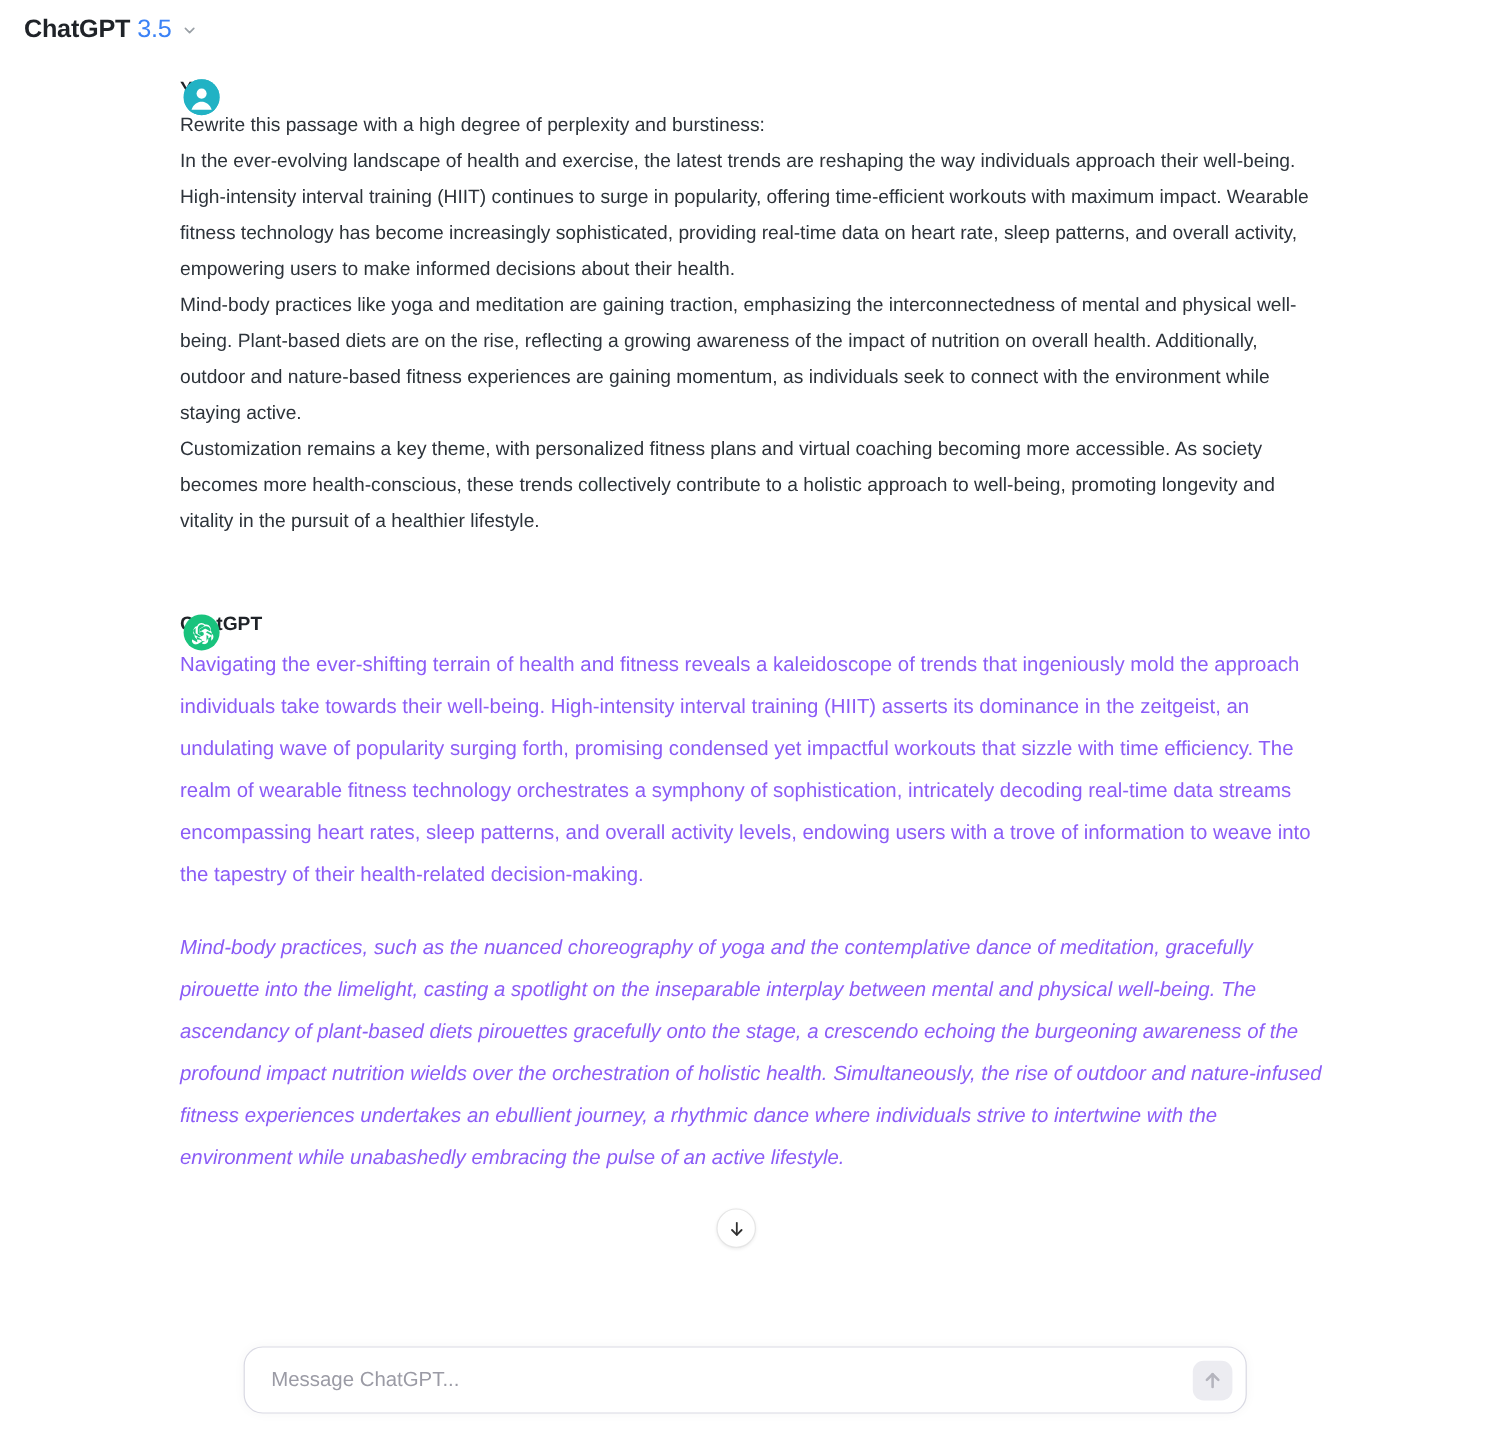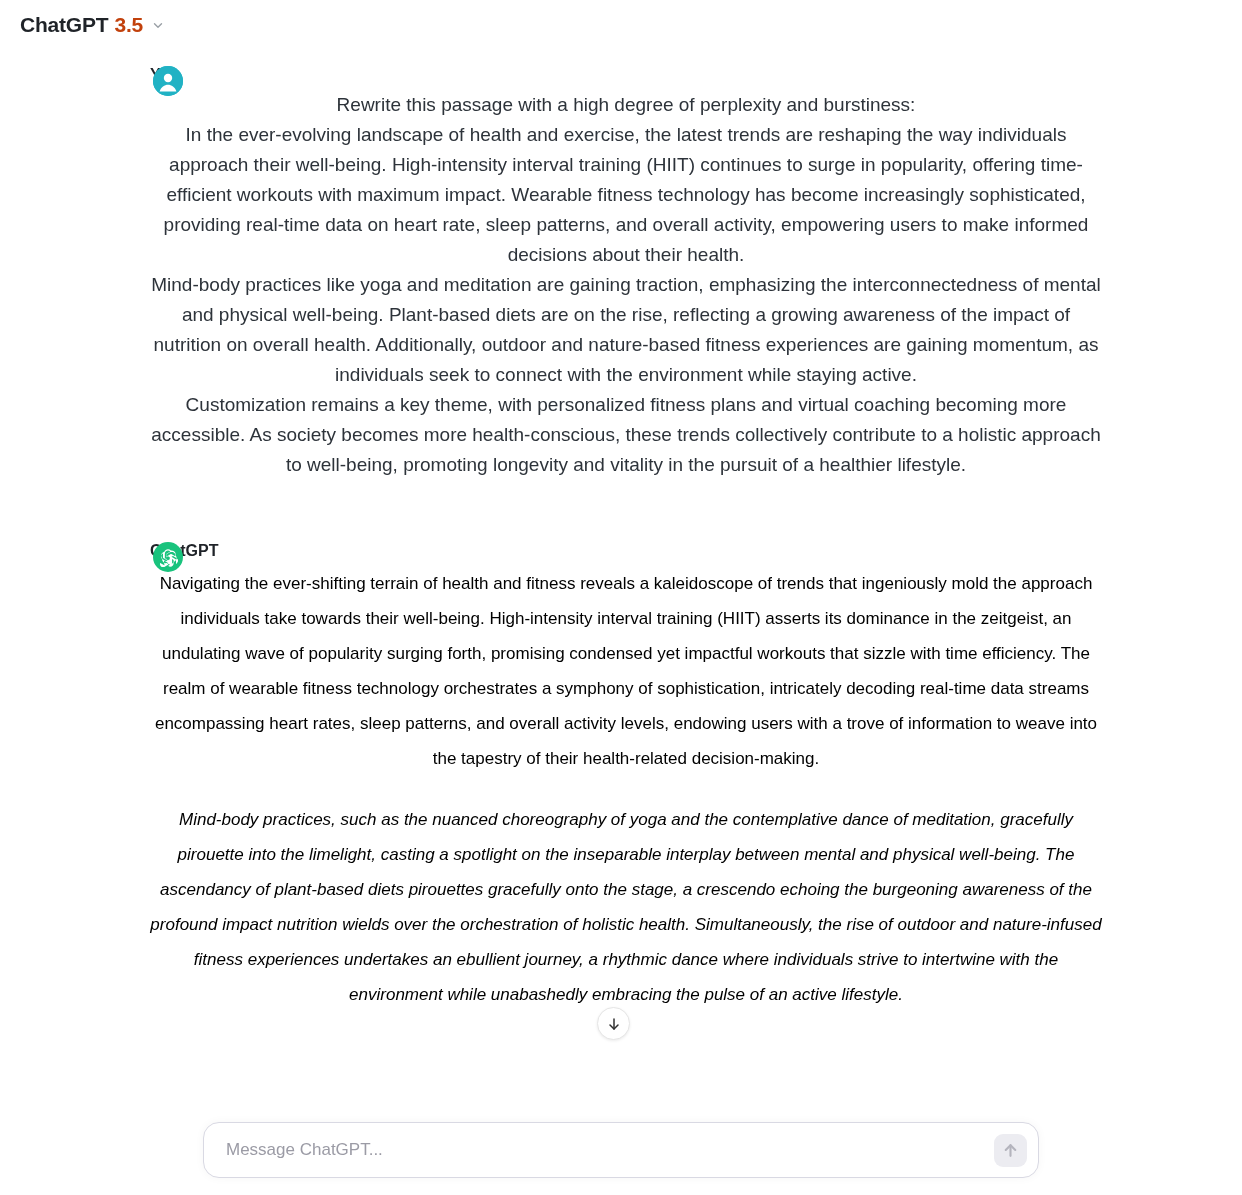--- a/index.html
+++ b/index.html
@@ -40,22 +40,22 @@
     cursor: pointer;
   }
   .model-name {
     font-size: 21px;
     font-weight: 700;
     color: #1f2328;
     letter-spacing: -0.2px;
   }
   .model-version {
     font-size: 21px;
-    font-weight: 700;
-    color: #c2410c;
+    font-weight: 400;
+    color: #3b82f6;
     letter-spacing: -0.2px;
   }
   .chevron {
     margin-left: 2px;
     align-self: center;
     width: 14px; height: 14px;
     display: inline-block;
     color: #9aa0a6;
   }
 
@@ -99,31 +99,29 @@
 
   .role {
     font-size: 16px;
     font-weight: 700;
     color: #1f2328;
     line-height: 22px;
     margin: 5px 0 4px 0;
   }
   .body-user p {
     margin: 0;
-    font-size: 19px;
+    font-size: 16px;
     line-height: 30px;
     color: #2d333a;
-    text-align: center;
   }
   .body-assistant p {
     margin: 0 0 26px 0;
     font-size: 17px;
     line-height: 35px;
-    color: #000000;
-    text-align: center;
+    color: #8b5cf6;
   }
   .body-assistant p:last-child { margin-bottom: 0; font-style: italic; }
 
   
   .scroll-bottom {
     position: absolute;
     left: 597px;
     top: 1007px;
     width: 33px;
     height: 33px;

